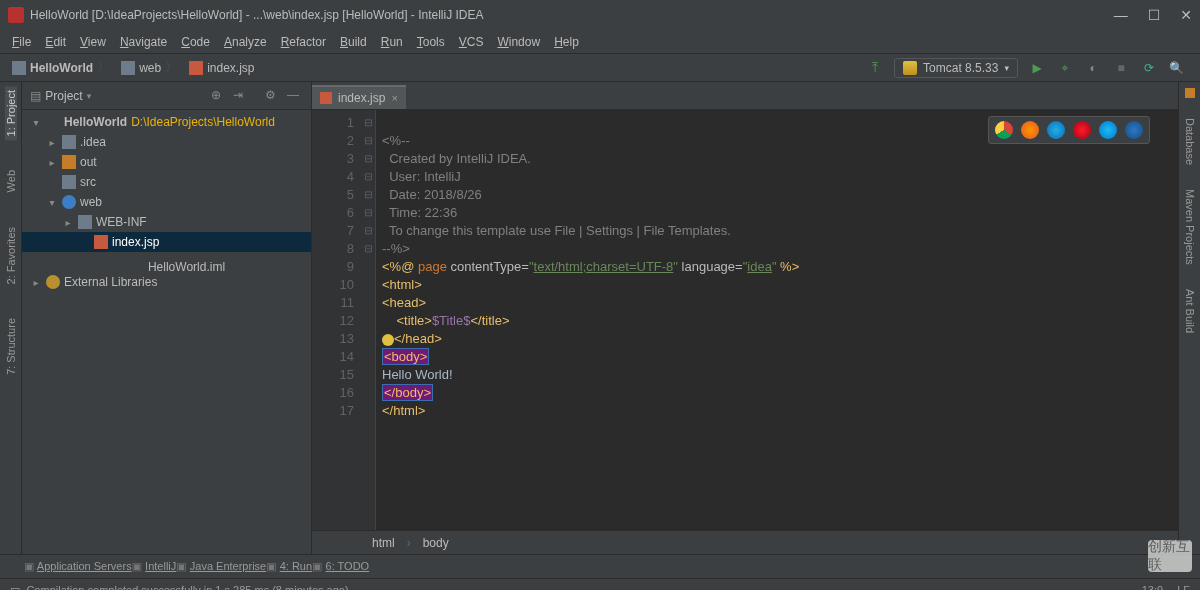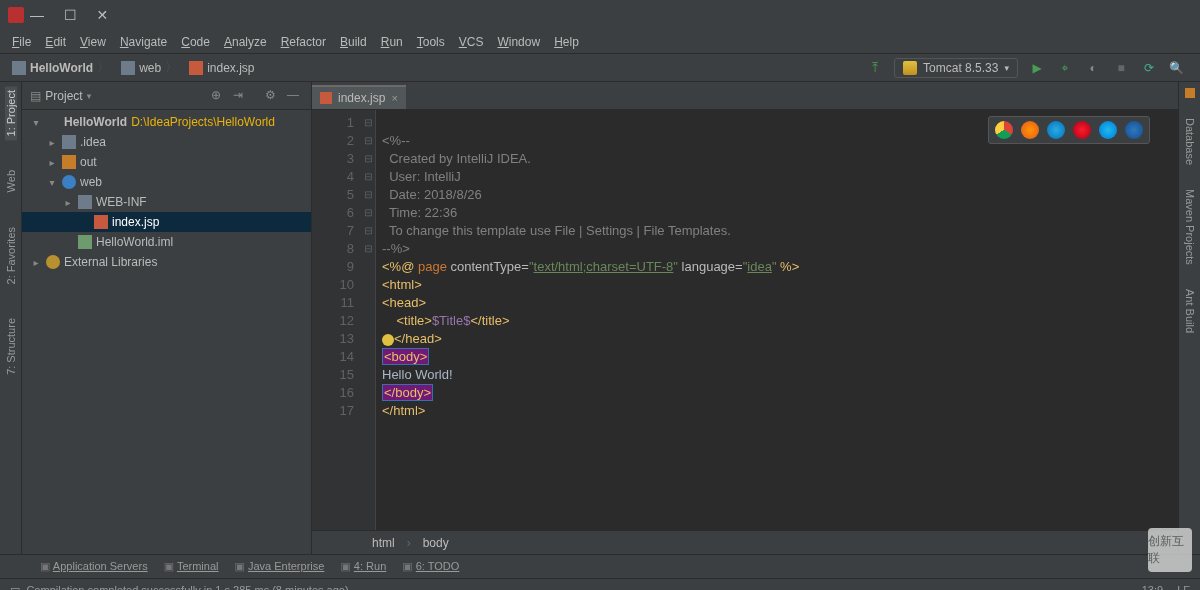--- a/index.html
+++ b/index.html
@@ -52,34 +52,35 @@
 .src .attr { color:#bababa; }
 .src .str { color:#6a8759; }
 .src .strq { color:#6a8759; text-decoration:underline; }
 .src .var { color:#9876aa; }
 .src .hlbg { background:#701a75; border:1px solid #3b6eaf; padding:0 1px; }
 .browser-icons { position:absolute; top:6px; right:28px; background:#3c3f41; border:1px solid #555; border-radius:3px; padding:4px 6px; display:flex; gap:8px; }
 .bicon { width:18px; height:18px; border-radius:50%; }
 .rails { width:22px; background:#3c3f41; border-left:1px solid #2b2b2b; display:flex; flex-direction:column; align-items:center; padding-top:6px; gap:16px; }
 .rails .tab { writing-mode:vertical-rl; font-size:11px; color:#999; padding:4px 0; cursor:default; }
 .crumbbar { height:24px; background:#3c3f41; border-top:1px solid #2b2b2b; display:flex; align-items:center; padding-left:60px; gap:12px; color:#bbb; }
-.toolstrip { height:24px; background:#3c3f41; border-top:1px solid #2b2b2b; display:flex; align-items:center; padding:0 14px; gap:16px; color:#999; font-size:11px; }
+.toolstrip { height:24px; background:#3c3f41; border-top:1px solid #2b2b2b; display:flex; align-items:center; padding:0 14px; color:#999; font-size:11px; }
 .statusbar { height:22px; background:#3c3f41; border-top:1px solid #2b2b2b; display:flex; align-items:center; padding:0 10px; color:#999; font-size:11px; }
 .statusbar .right { margin-left:auto; display:flex; gap:14px; }
 .bulb { display:inline-block; width:12px; height:12px; background:#e0c040; border-radius:50%; vertical-align:middle; }
 .green-build { color:#499c54; font-size:14px; }
 .play { color:#499c54; }
 .bug { color:#499c54; }
-.watermark { position:absolute; right:8px; bottom:18px; width:44px; height:44px; background:#d8d8d8; border-radius:4px; display:flex; align-items:center; justify-content:center; font-size:12px; color:#666; opacity:0.8; }
+.watermark { position:absolute; right:8px; bottom:18px; width:44px; height:32px; background:#d8d8d8; border-radius:4px; display:flex; align-items:center; justify-content:center; font-size:14px; color:#666; opacity:0.8; }
 </style>
 </head>
 <body>
 
 <div class="titlebar">
   <div class="icon"></div>
+  <div class="title">HelloWorld [D:\IdeaProjects\HelloWorld] - ...\web\index.jsp [HelloWorld] - IntelliJ IDEA</div>
   <div class="winctrls">
     <span>—</span>
     <span>☐</span>
     <span>✕</span>
   </div>
 </div>
 
 <div class="menubar" id="menubar">
     <span class="mi"><u>F</u>ile</span>
     <span class="mi"><u>E</u>dit</span>
@@ -162,35 +163,40 @@
           <span class="arr">▸</span>
           <span class="fico folder"></span>
           <span>.idea</span>
         </div>
         <div class="trow" style="padding-left: 24px;">
           <span class="arr">▸</span>
           <span class="fico ofolder"></span>
           <span>out</span>
         </div>
         <div class="trow" style="padding-left: 24px;">
+          <span class="arr"></span>
+          <span class="fico folder"></span>
+          <span>src</span>
+        </div>
+        <div class="trow" style="padding-left: 24px;">
           <span class="arr">▾</span>
           <span class="fico web"></span>
           <span>web</span>
         </div>
         <div class="trow" style="padding-left: 40px;">
           <span class="arr">▸</span>
           <span class="fico folder"></span>
           <span>WEB-INF</span>
         </div>
         <div class="trow sel" style="padding-left: 56px;">
           <span class="arr"></span>
           <span class="fico jsp"></span>
           <span>index.jsp</span>
         </div>
-        <div class="trow" style="padding-left: 40px;">
+        <div class="trow" style="padding-left: 40px; flex-direction: column;">
           <span class="arr"></span>
           <span class="fico iml"></span>
           <span>HelloWorld.iml</span>
         </div>
         <div class="trow" style="padding-left: 8px;">
           <span class="arr">▸</span>
           <span class="fico lib"></span>
           <span>External Libraries</span>
         </div>
       </div>
@@ -281,21 +287,21 @@
     <div style="width:10px;height:10px;background:#c67d2a;"></div>
   <div class="tab">Database</div>
       <div class="tab">Maven Projects</div>
       <div class="tab">Ant Build</div>
     </div>
 </div>
 
 <div class="toolstrip" id="toolstrip">
     <span style="width:10px"></span>
     <span><span style="color:#777">▣</span> <u>Application Servers</u></span>
-    <span><span style="color:#777">▣</span> <u>Terminal</u></span>
+    <span><span style="color:#777">▣</span> <u>IntelliJ</u></span>
     <span><span style="color:#777">▣</span> <u>Java Enterprise</u></span>
     <span><span style="color:#777">▣</span> <u>4: Run</u></span>
     <span><span style="color:#777">▣</span> <u>6: TODO</u></span>
   </div>
 
 <div class="statusbar">
   <span style="margin-right:6px;">▭</span>
   <span>Compilation completed successfully in 1 s 285 ms (8 minutes ago)</span>
   <div class="right">
     <span>13:9</span>

